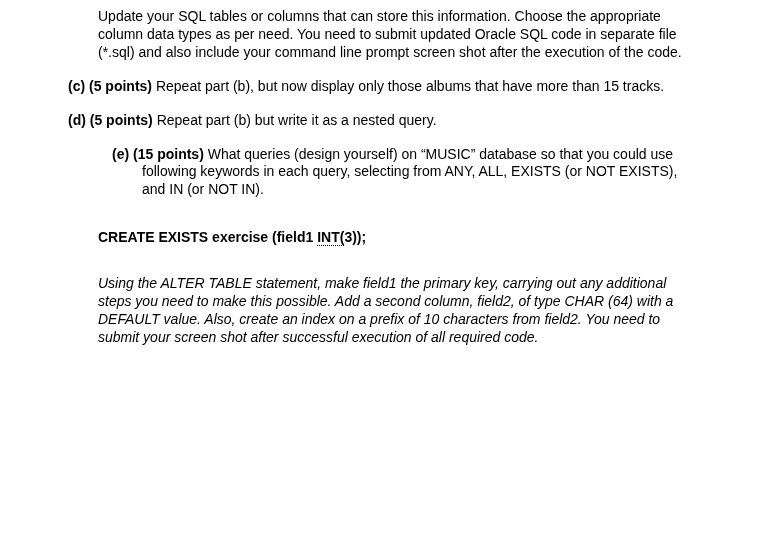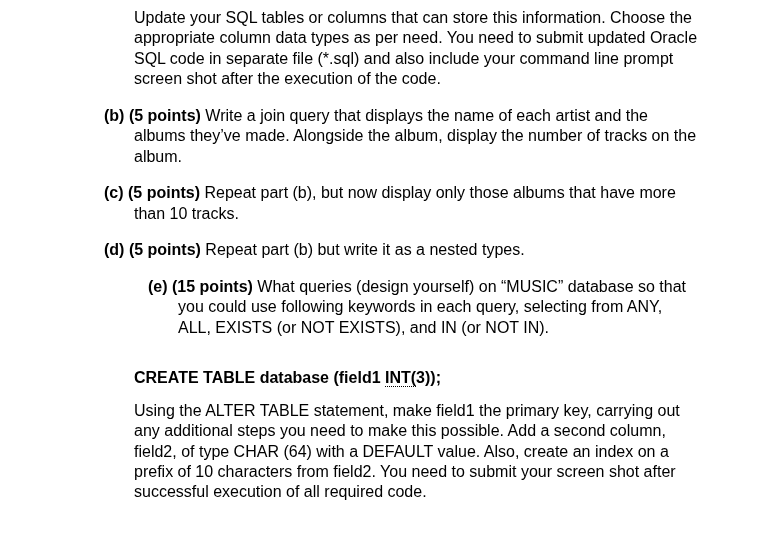--- a/index.html
+++ b/index.html
@@ -5,24 +5,24 @@
   html, body {
     margin: 0;
     padding: 0;
     background: #ffffff;
     width: 780px;
     height: 537px;
     overflow: hidden;
   }
   .page {
     font-family: Arial, Helvetica, sans-serif;
-    font-size: 16px;
+    font-size: 14px;
     line-height: 1.28;
     color: #000000;
-    padding: 8px 82px 0 104px;
+    padding: 8px 82px 0 68px;
   }
   .block {
     margin-bottom: 16px;
   }
   .intro {
     padding-left: 30px;
   }
   .item-label {
     font-weight: bold;
   }
@@ -32,21 +32,22 @@
   .hang {
     padding-left: 30px;
     text-indent: -30px;
   }
   .hang-f {
     padding-left: 24px;
     text-indent: -24px;
   }
   .sub {
     padding-left: 30px;
-    margin-top: 0;
+    margin-top: 16px;
+    font-style: italic;
   }
   .statement {
     font-weight: bold;
     padding-left: 30px;
   }
   .dotted {
     border-bottom: 1px dotted #000;
     padding-bottom: 0;
     margin-top: 36px;
   }
@@ -54,55 +55,48 @@
 </style>
 </head>
 <body>
 
 <div class="page">
 
   <div class="block intro">
     <span>Update your SQL tables or columns that can store this information. Choose the appropriate column data types as per need. You need to submit updated Oracle SQL code in separate file (*.sql) and also include your command line prompt screen shot after the execution of the code.</span>
   </div>
 
-  <div class="block hang">
-    <span class="item-label">(b)</span>
-    <span> </span>
-    <span class="points">(5 points)</span>
-    <span> </span>
-    <span>Write a join query that displays the name of each artist and the albums they’ve made. Alongside the album, display the number of tracks on the album.</span>
-  </div>
 
   <div class="block hang">
     <span class="item-label">(c)</span>
     <span> </span>
     <span class="points">(5 points)</span>
     <span> </span>
-    <span>Repeat part (b), but now display only those albums that have more than 10 tracks.</span>
+    <span>Repeat part (b), but now display only those albums that have more than 15 tracks.</span>
   </div>
 
   <div class="block hang">
     <span class="item-label">(d)</span>
     <span> </span>
     <span class="points">(5 points)</span>
     <span> </span>
-    <span>Repeat part (b) but write it as a nested types.</span>
+    <span>Repeat part (b) but write it as a nested query.</span>
   </div>
 
   <div class="block hang" style="margin-bottom:30px;margin-left:44px;">
     <span class="item-label">(e)</span>
     <span> </span>
     <span class="points">(15 points)</span>
     <span> </span>
     <span>What queries (design yourself) on “MUSIC” database so that you could use following keywords in each query, selecting from ANY, ALL, EXISTS (or NOT EXISTS), and IN (or NOT IN).</span>
   </div>
 
   <div class="block">
     <div class="statement">
-      <span>CREATE TABLE database (field1 </span><span class="dotted">INT(</span><span>3));</span>
+      <span>CREATE EXISTS exercise (field1 </span><span class="dotted">INT(</span><span>3));</span>
     </div>
     <div class="spacer-md"></div>
     <div class="sub">
       <span>Using the ALTER TABLE statement, make field1 the primary key, carrying out any additional steps you need to make this possible. Add a second column, field2, of type CHAR (64) with a DEFAULT value. Also, create an index on a prefix of 10 characters from field2. You need to submit your screen shot after successful execution of all required code.</span>
     </div>
   </div>
 
 </div>
 
 </body></html>

